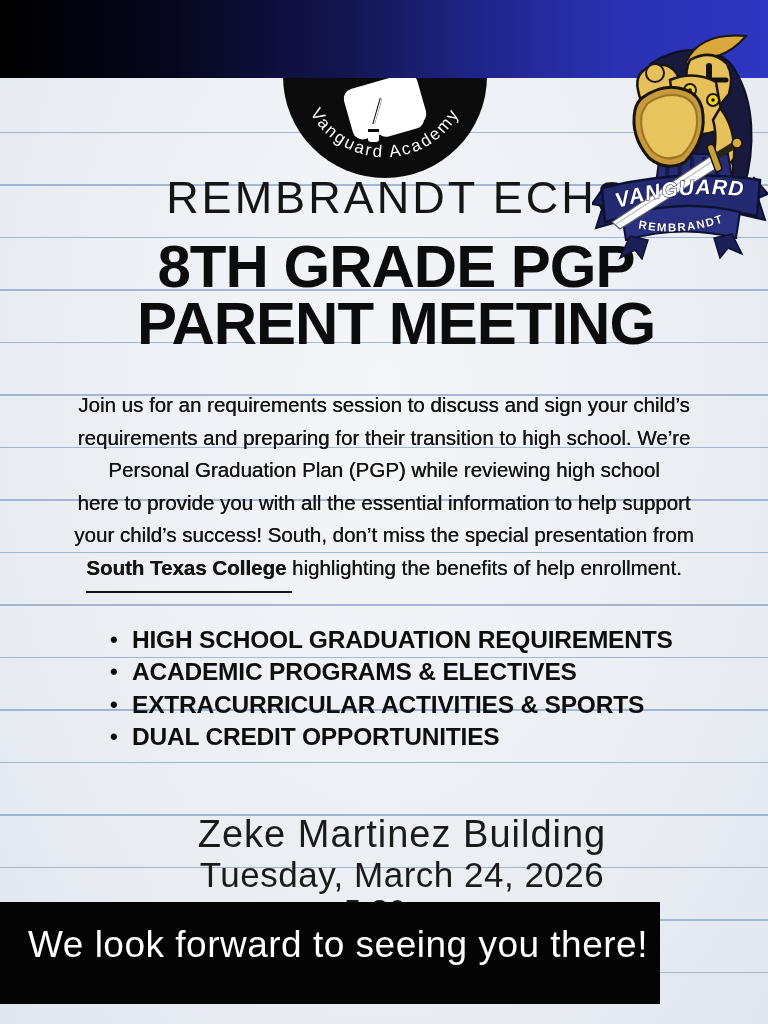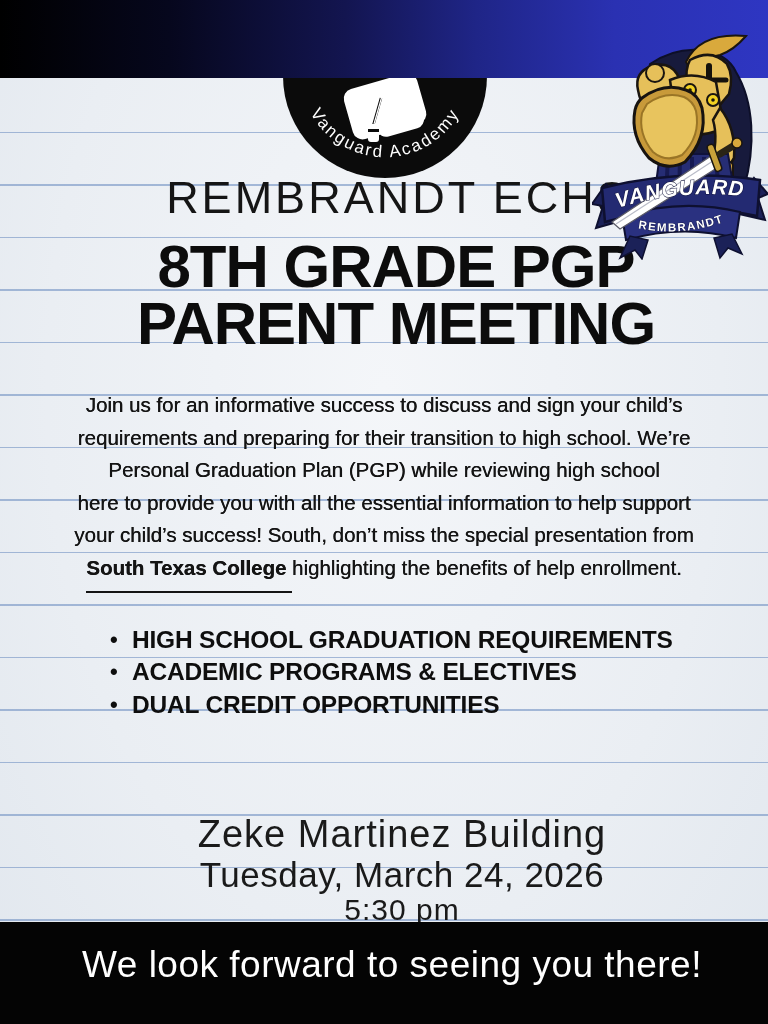--- a/index.html
+++ b/index.html
@@ -56,21 +56,21 @@
   
   .event-block{
     position:absolute;top:813px;left:0;width:768px;z-index:4;
     text-align:center;transform:translateX(18px);color:#1a1a1a;
   }
   .event-location{font-size:38px;line-height:43px;letter-spacing:1px;}
   .event-date{font-size:35px;line-height:37px;letter-spacing:0.5px;}
   .event-time{font-size:30px;line-height:34px;letter-spacing:1px;}
   
   .footer{
-    position:absolute;left:0;top:922px;width:768px;height:102px;z-index:6;
+    position:absolute;left:0;top:902px;width:660px;height:102px;z-index:6;
     background:#040404;
   }
   .footer-message{
     margin-top:21px;text-align:center;transform:translateX(8px);
     color:#ffffff;font-size:37px;line-height:44px;letter-spacing:0.5px;
   }
 </style>
 </head>
 <body>
 
@@ -159,31 +159,32 @@
   </div>
 
   <div class="school-name">REMBRANDT ECHS</div>
 
   <div class="heading">
     <div>8TH GRADE PGP</div>
     <div>PARENT MEETING</div>
   </div>
 
   <div class="intro">
-    <div>Join us for an informative success to discuss and sign your child’s</div>
+    <div>Join us for an requirements session to discuss and sign your child’s</div>
     <div>requirements and preparing for their transition to high school. We’re</div>
     <div>Personal Graduation Plan (PGP) while reviewing high school</div>
     <div>here to provide you with all the essential information to help support</div>
     <div>your child’s success! South, don’t miss the special presentation from</div>
     <div><span class="college">South Texas College </span><span>highlighting the benefits of help enrollment.</span></div>
   </div>
 
   <div class="topics">
     <div class="topic-row"><span class="dot">•</span><span>HIGH SCHOOL GRADUATION REQUIREMENTS</span></div>
     <div class="topic-row"><span class="dot">•</span><span>ACADEMIC PROGRAMS &amp; ELECTIVES</span></div>
+    <div class="topic-row"><span class="dot">•</span><span>EXTRACURRICULAR ACTIVITIES &amp; SPORTS</span></div>
     <div class="topic-row"><span class="dot">•</span><span>DUAL CREDIT OPPORTUNITIES</span></div>
   </div>
 
   <div class="event-block">
     <div class="event-location">Zeke Martinez Building</div>
     <div class="event-date">Tuesday, March 24, 2026</div>
     <div class="event-time">5:30 pm</div>
   </div>
 
   <div class="footer">

